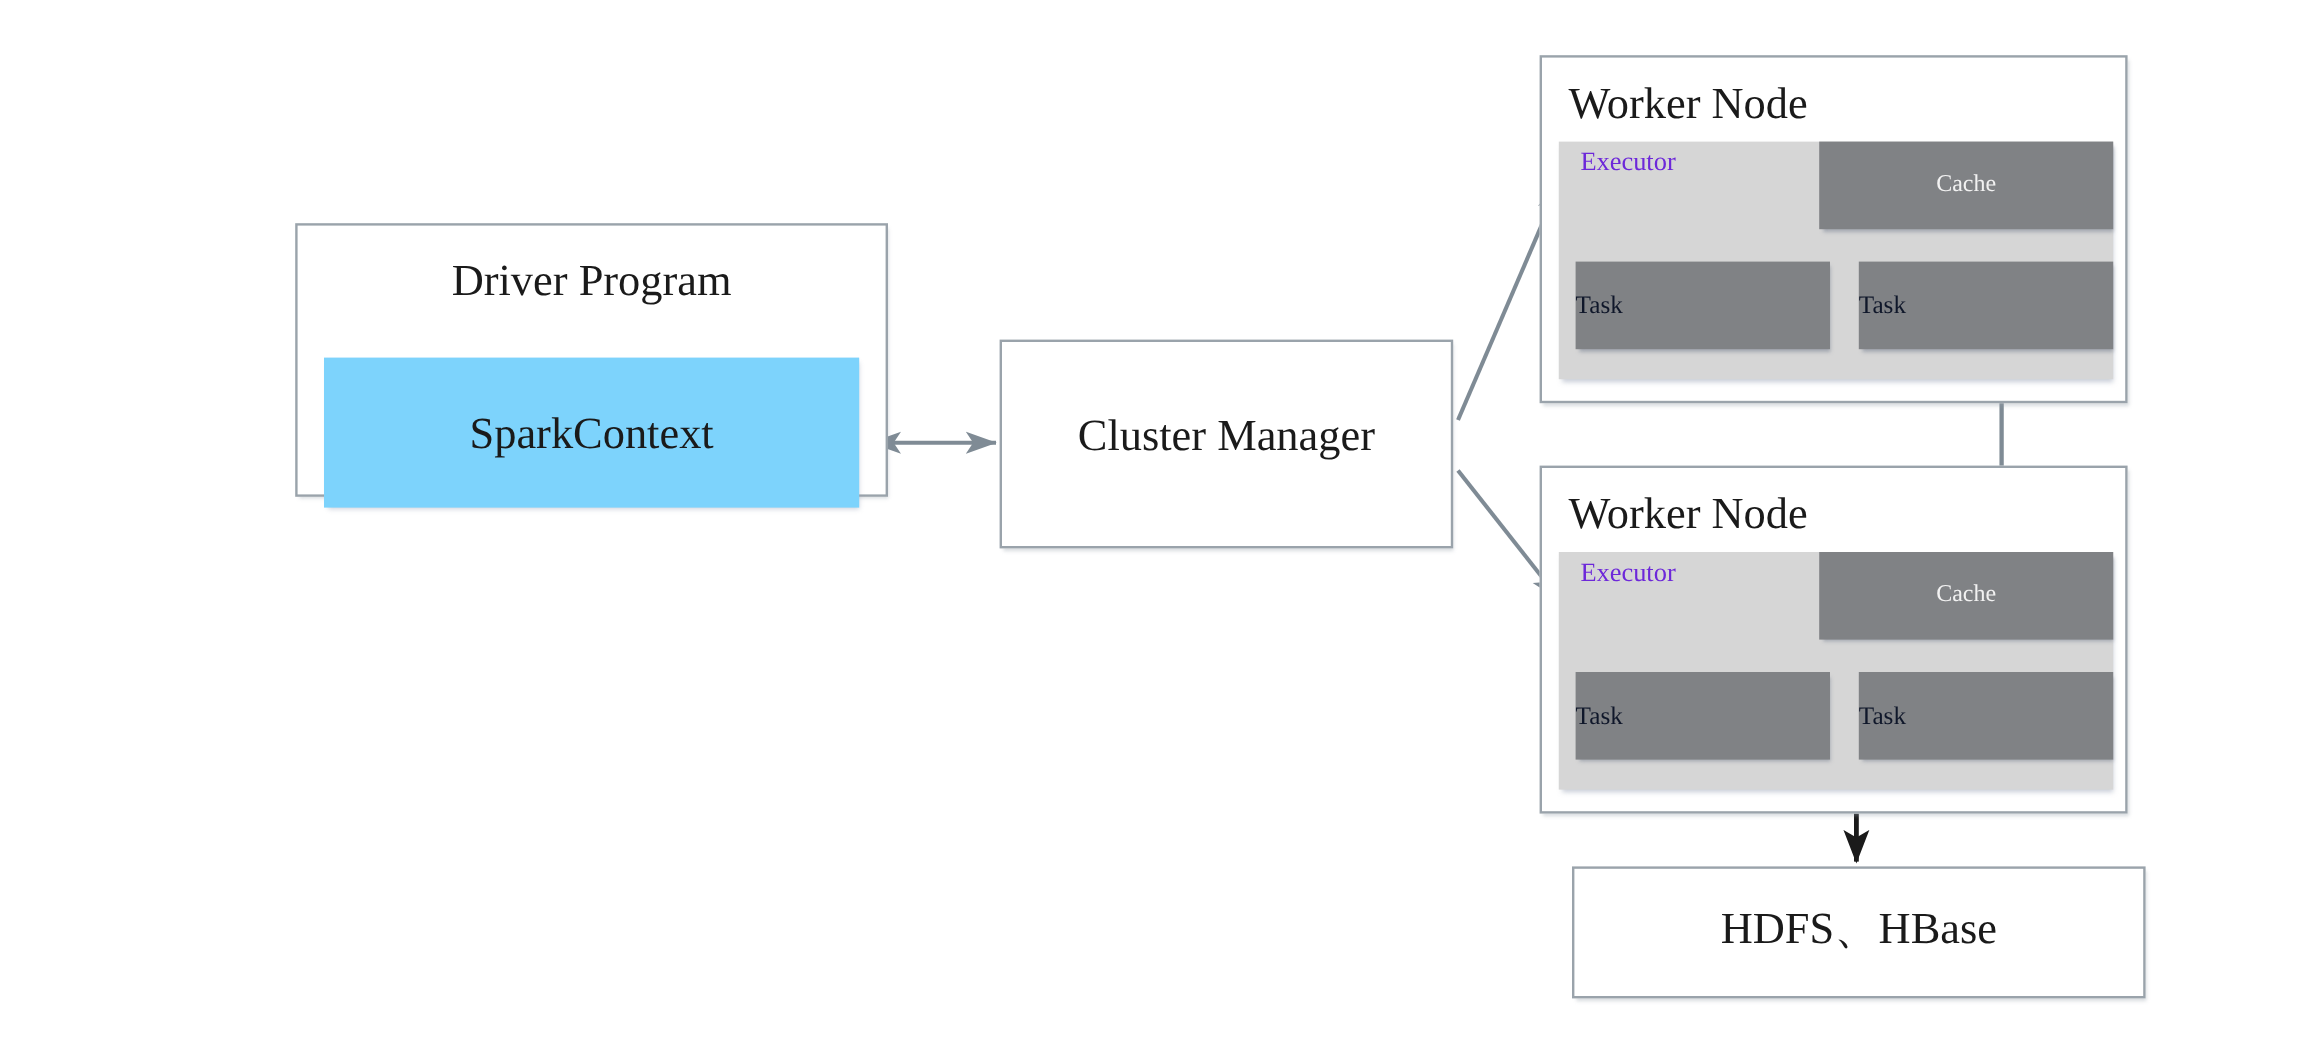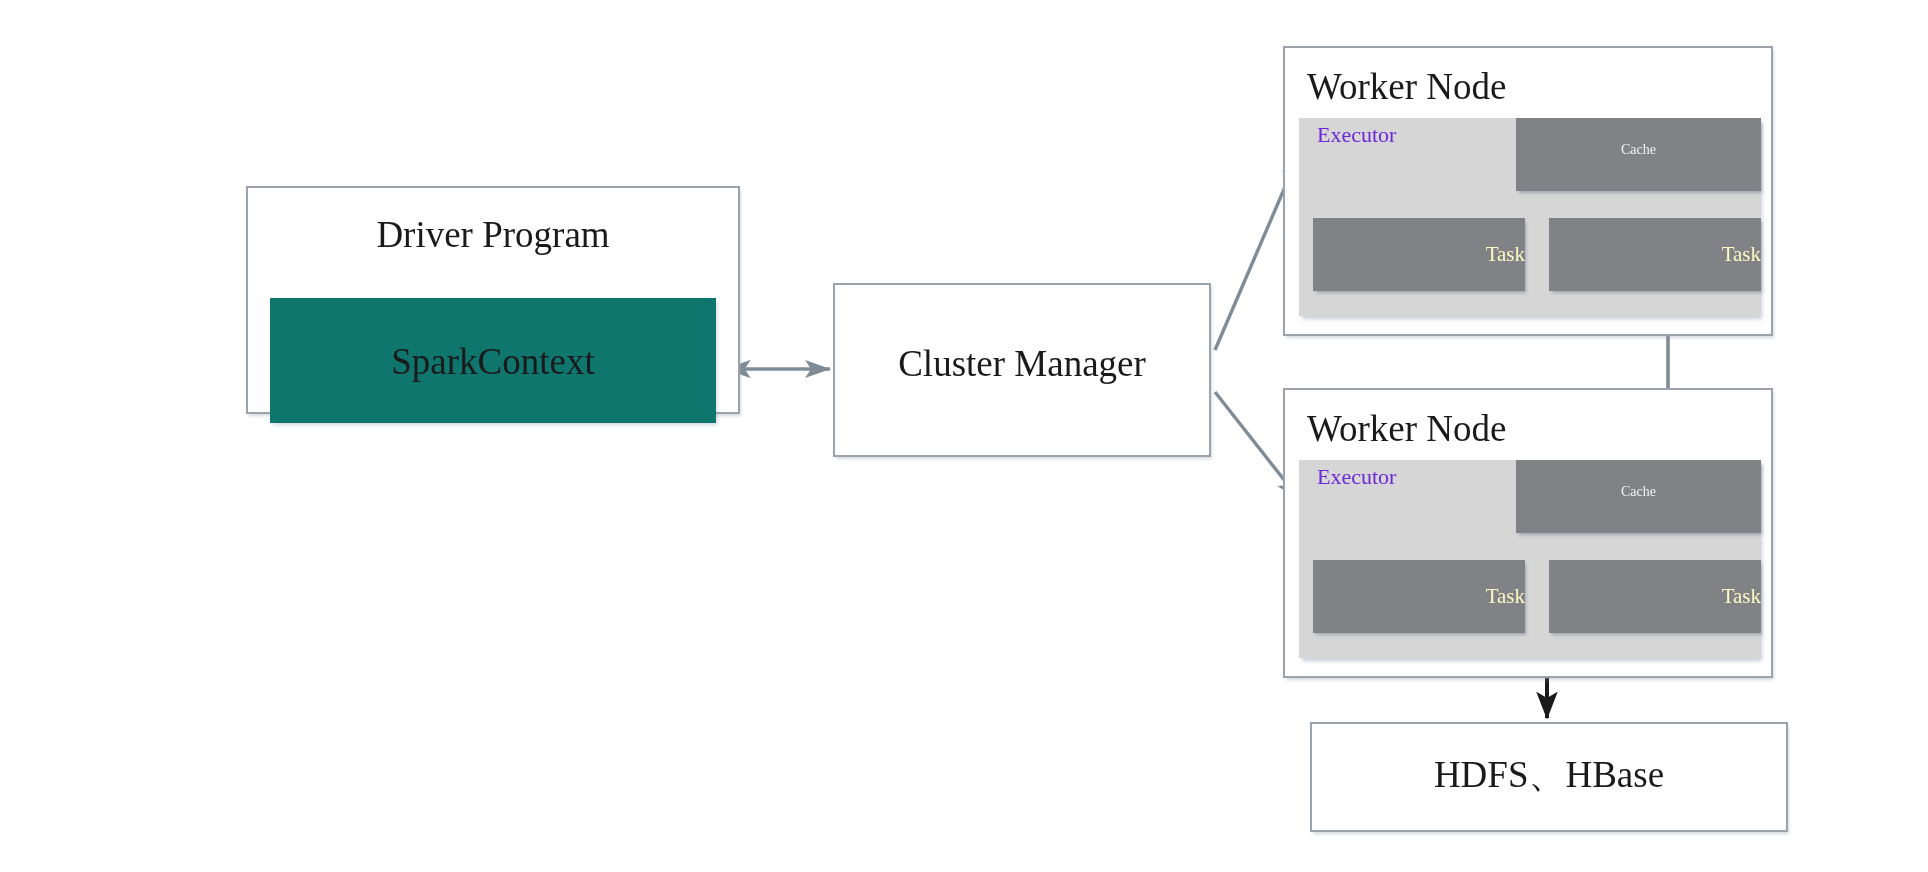--- a/index.html
+++ b/index.html
@@ -48,21 +48,21 @@
     width: 100%;
     text-align: center;
     font-size: 37px;
   }
   #sparkcontext-box {
     position: absolute;
     left: 22px;
     top: 110px;
     width: 446px;
     height: 125px;
-    background: #0f766e;
+    background: #7dd3fc;
     box-shadow: 2px 3px 4px -1px rgba(150,160,180,0.45);
     box-sizing: border-box;
   }
   #sparkcontext-label {
     position: absolute;
     left: 0;
     top: 42px;
     width: 100%;
     text-align: center;
     font-size: 37px;
@@ -130,44 +130,44 @@
     background: #808285;
     box-shadow: 2px 3px 3px -1px rgba(120,130,145,0.55);
     box-sizing: border-box;
   }
   .cache-label {
     position: absolute;
     left: 0;
     top: 24px;
     width: 100%;
     text-align: center;
-    font-size: 14px;
+    font-size: 20px;
     color: #f2f2f2;
     white-space: nowrap;
   }
 
   .task-box {
     position: absolute;
     top: 100px;
     width: 212px;
     height: 73px;
     background: #808285;
     box-shadow: 2px 3px 3px -1px rgba(120,130,145,0.55);
     box-sizing: border-box;
   }
   .task-left  { left: 14px; }
   .task-right { left: 250px; }
   .task-label {
     position: absolute;
     left: 0;
     top: 24px;
     width: 100%;
-    text-align: right;
+    text-align: left;
     font-size: 21px;
-    color: #fef9c3;
+    color: #0f172a;
     white-space: nowrap;
   }
 
   
   #storage-box {
     left: 1310px;
     top: 722px;
     width: 478px;
     height: 110px;
   }

